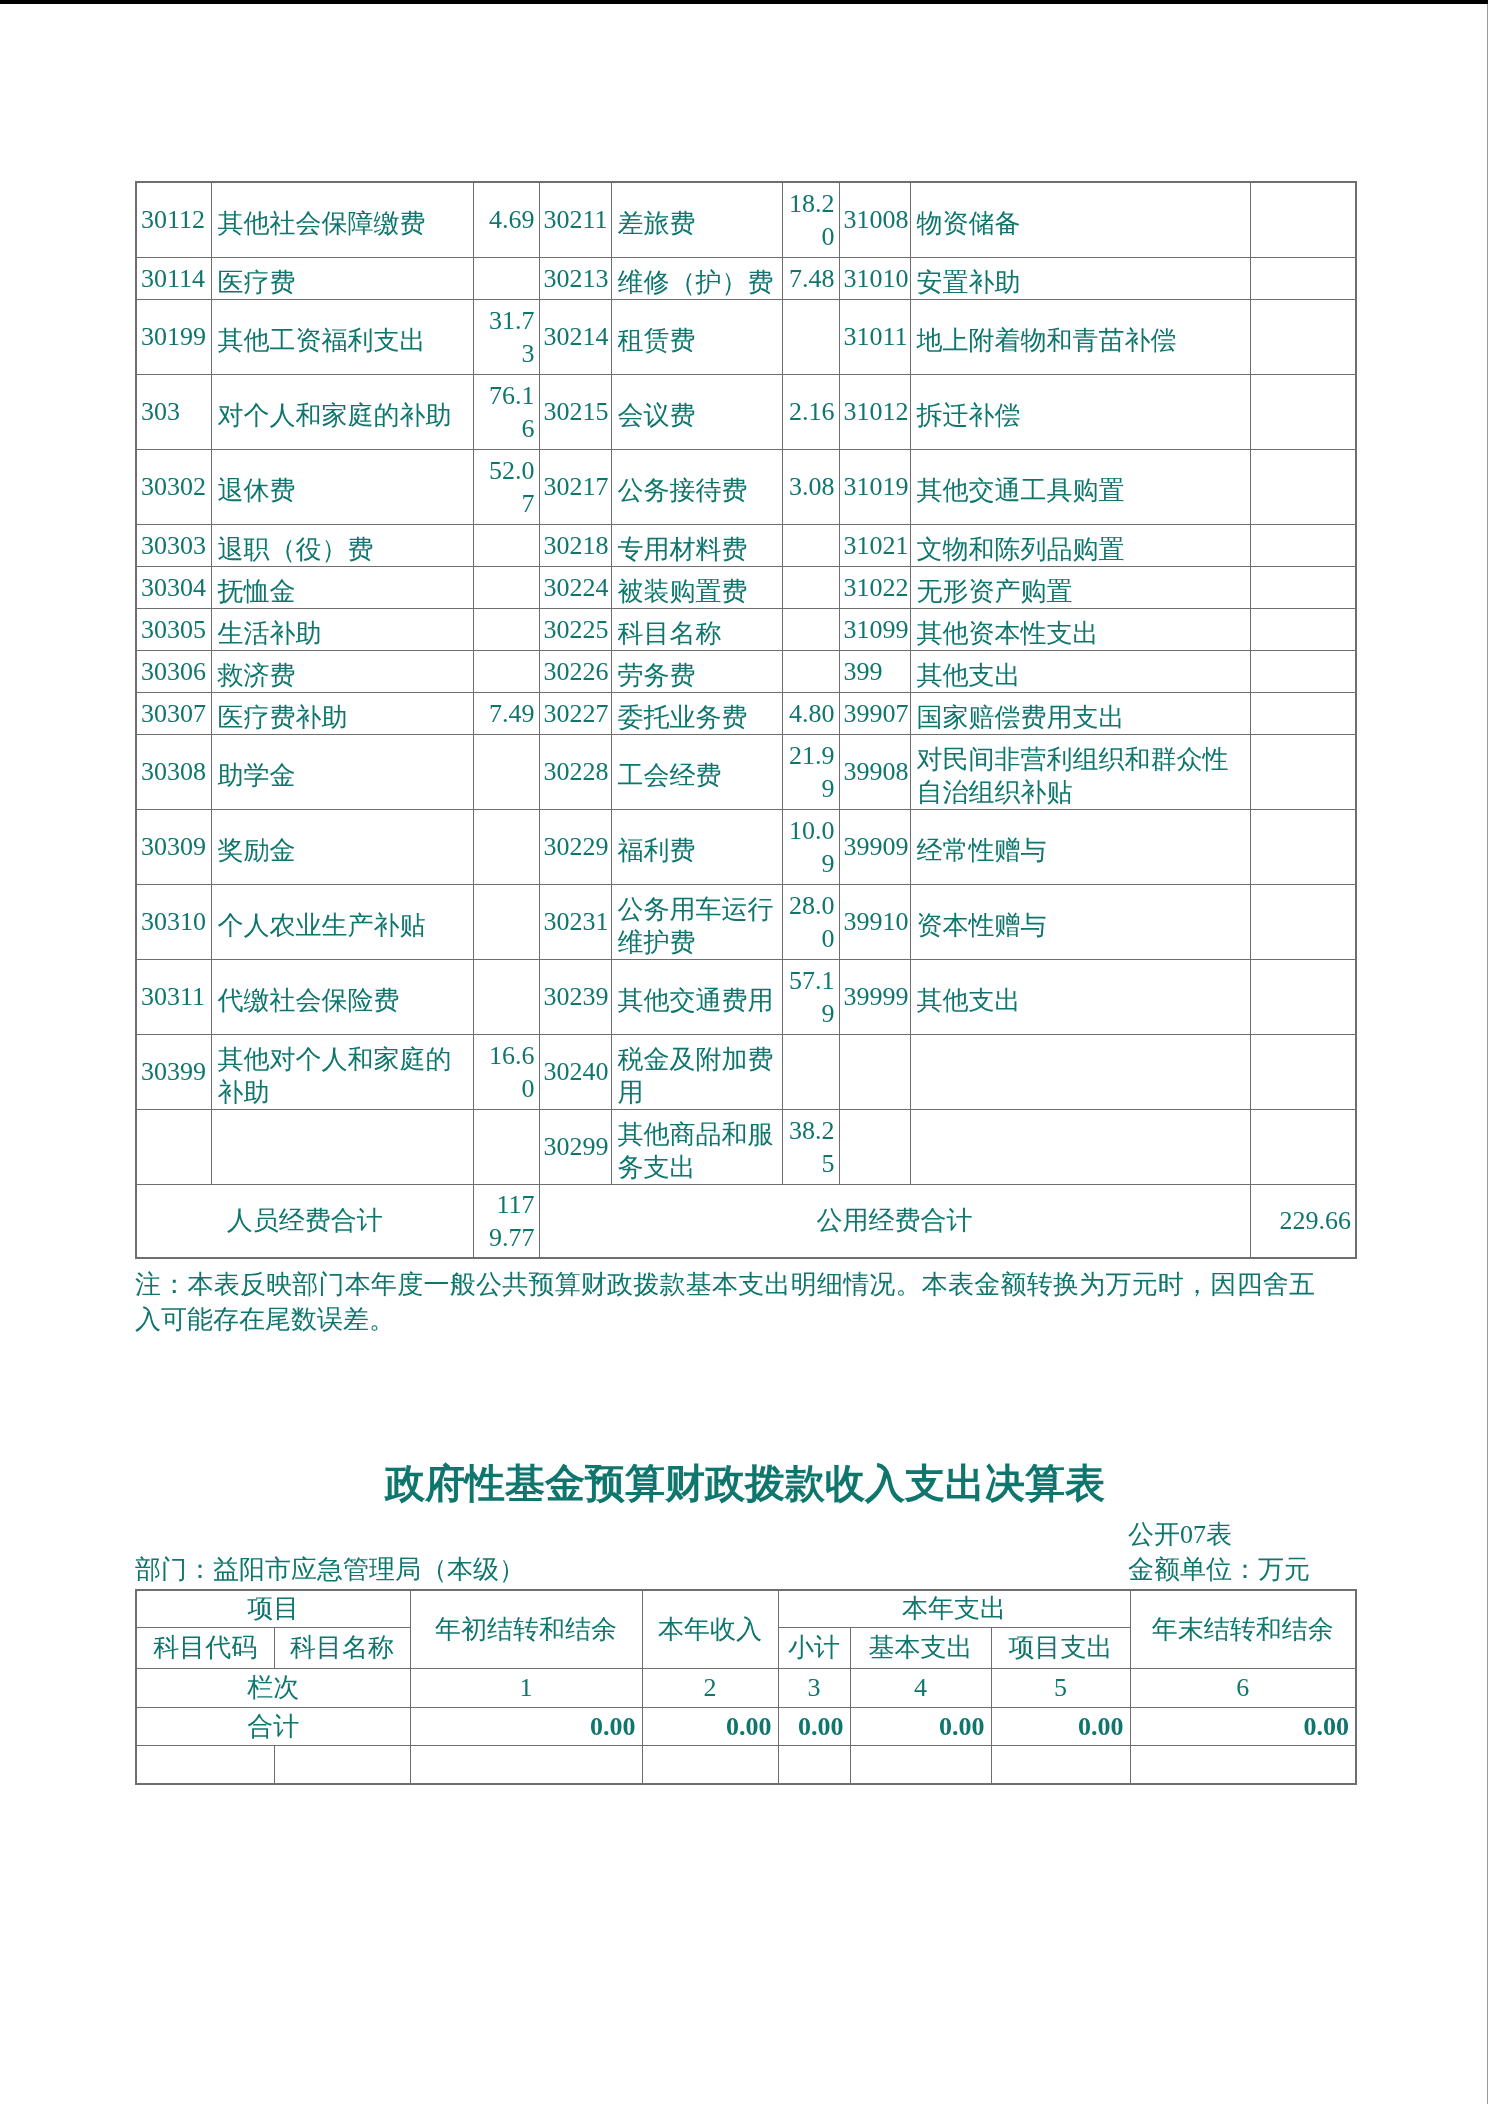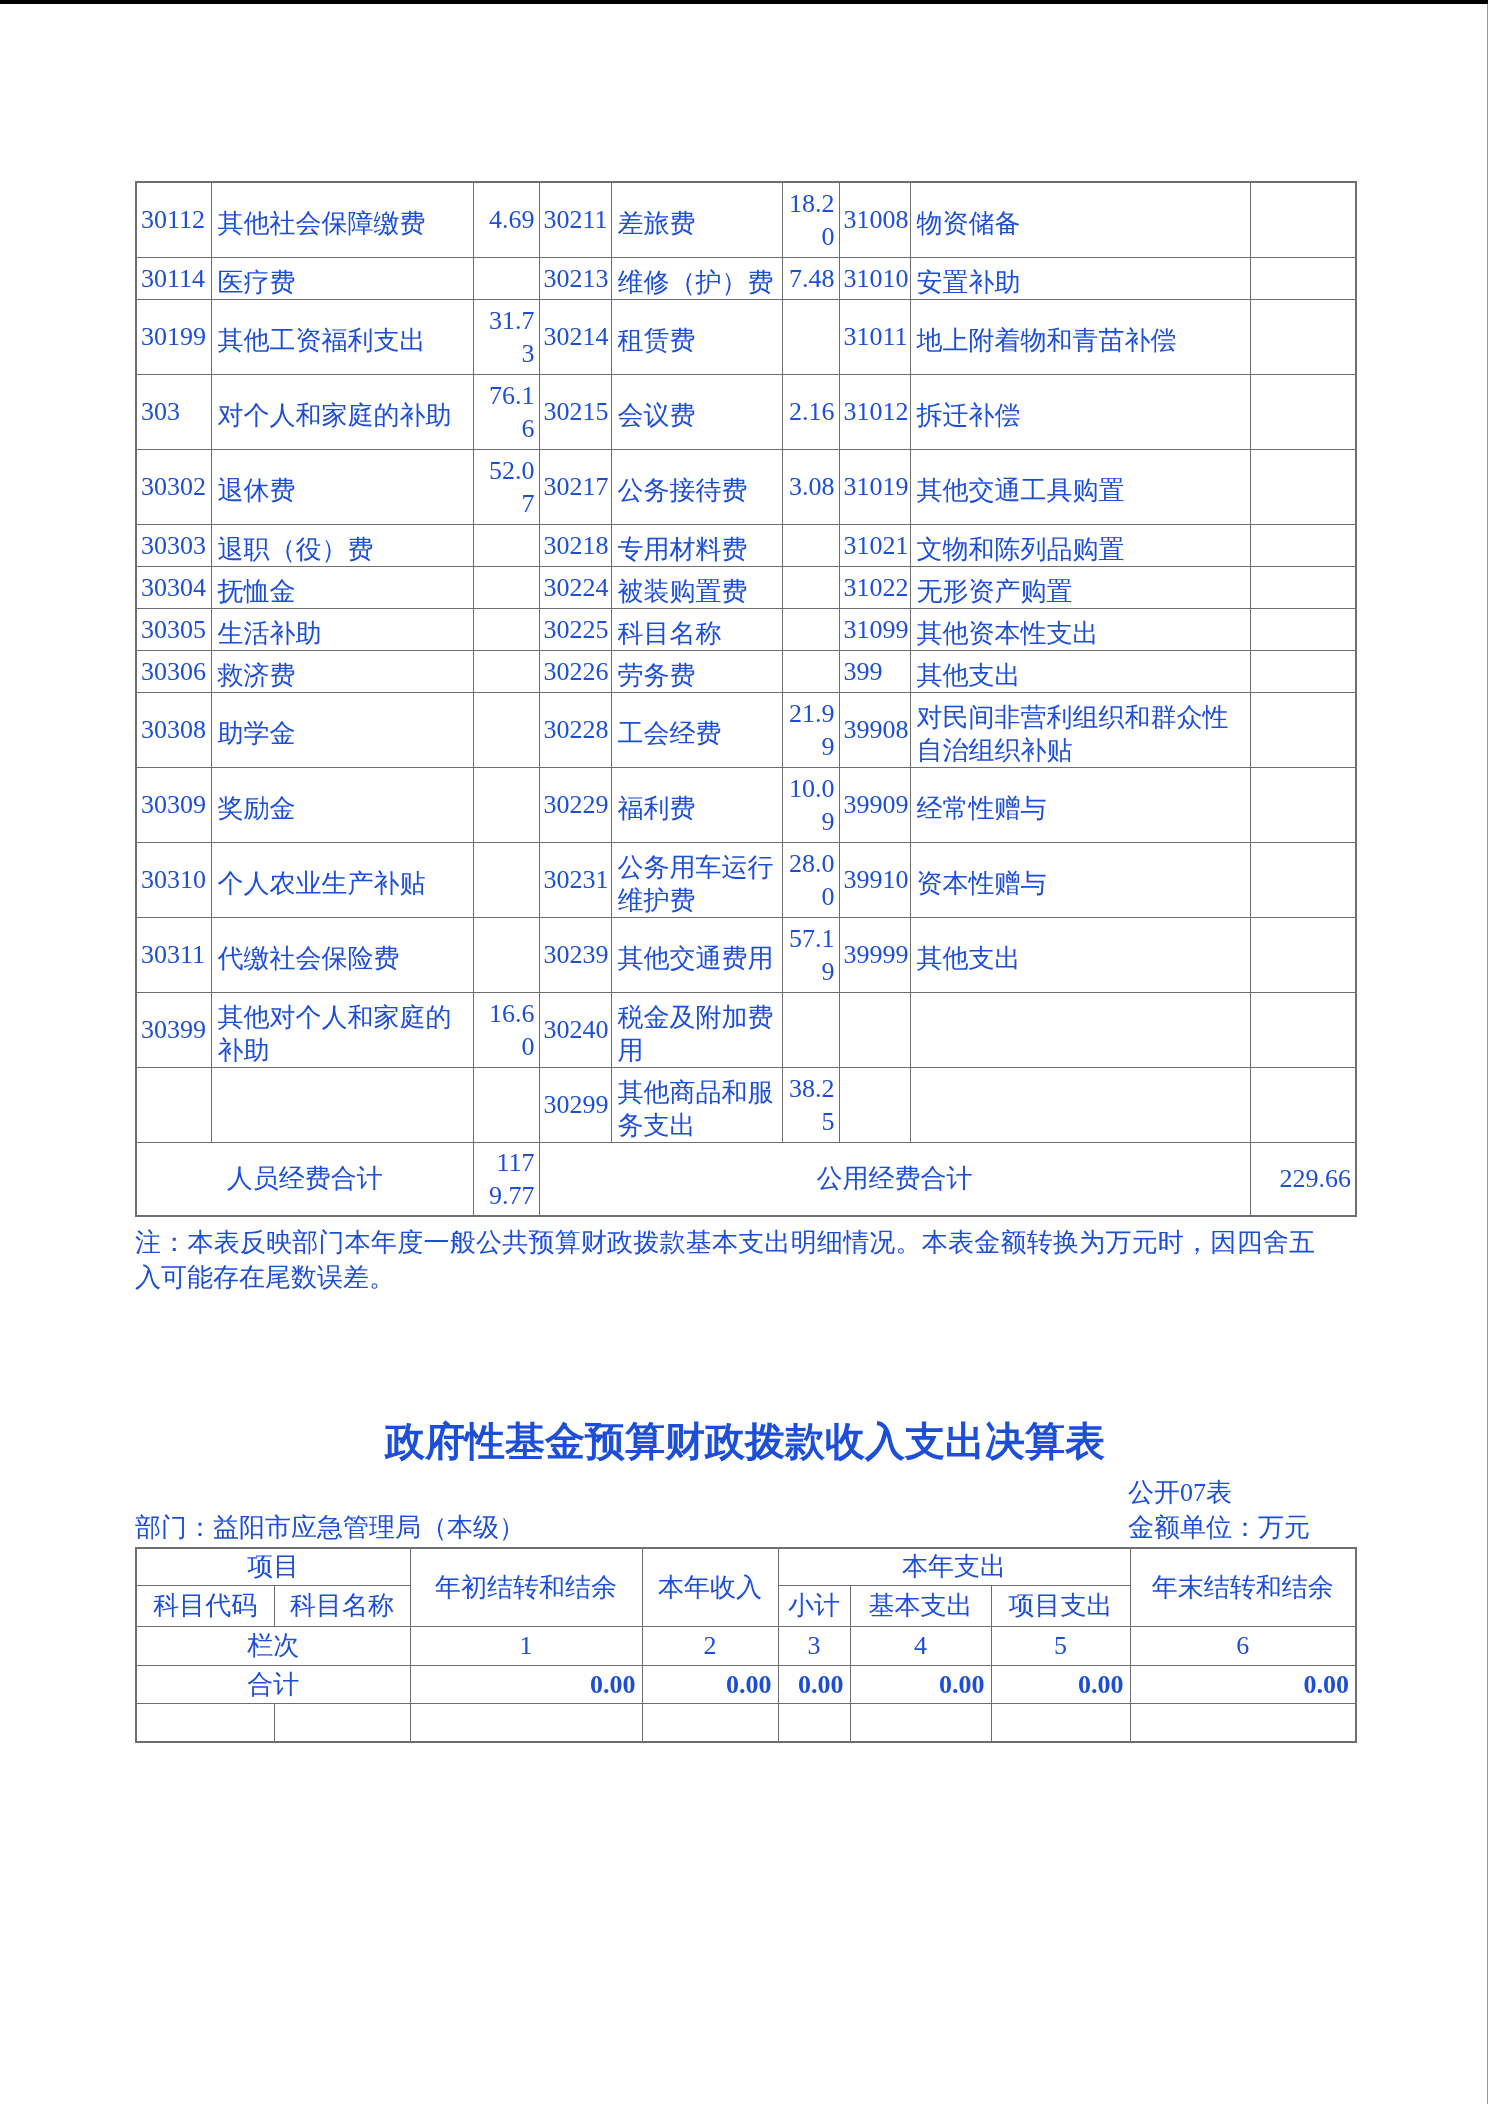--- a/index.html
+++ b/index.html
@@ -1,18 +1,18 @@
 <!DOCTYPE html>
 <html><head>
 <meta charset="utf-8">
 <style>
   html,body { margin:0; padding:0; background:#fff; }
   .page {
     position:relative; width:1488px; height:2104px; background:#ffffff;
-    font-family:"Liberation Serif","DejaVu Serif",serif; color:#1d4ed8;
+    font-family:"Liberation Serif","DejaVu Serif",serif; color:#0f766e;
     overflow:hidden;
   }
   .top-bar { position:absolute; top:0; left:0; width:1488px; height:4px; background:#000; }
   .right-edge { position:absolute; top:4px; right:0; width:1px; height:2100px; background:#9a9a9a; }
   .content { position:absolute; left:135px; top:181px; width:1222px; }
 
   table { border-collapse:collapse; table-layout:fixed; width:1220px; }
   table, td, th { border:1px solid #6e6e6e; }
   table { border-width:2px; }
   td, th { vertical-align:middle; font-size:26px; font-weight:normal; line-height:33px; overflow:hidden; }
@@ -154,20 +154,31 @@
           </tr>
           <tr style="height: 40px;">
             <td class="code">30306</td>
             <td class="name">救济费</td>
             <td class="val"></td>
             <td class="code">30226</td>
             <td class="name">劳务费</td>
             <td class="val"></td>
             <td class="code">399</td>
             <td class="name">其他支出</td>
+            <td class="val"></td>
+          </tr>
+          <tr style="height: 40px;">
+            <td class="code">30307</td>
+            <td class="name">医疗费补助</td>
+            <td class="val">7.49</td>
+            <td class="code">30227</td>
+            <td class="name">委托业务费</td>
+            <td class="val">4.80</td>
+            <td class="code">39907</td>
+            <td class="name">国家赔偿费用支出</td>
             <td class="val"></td>
           </tr>
           <tr style="height: 75px;">
             <td class="code">30308</td>
             <td class="name">助学金</td>
             <td class="val"></td>
             <td class="code">30228</td>
             <td class="name">工会经费</td>
             <td class="val">21.99</td>
             <td class="code">39908</td>

